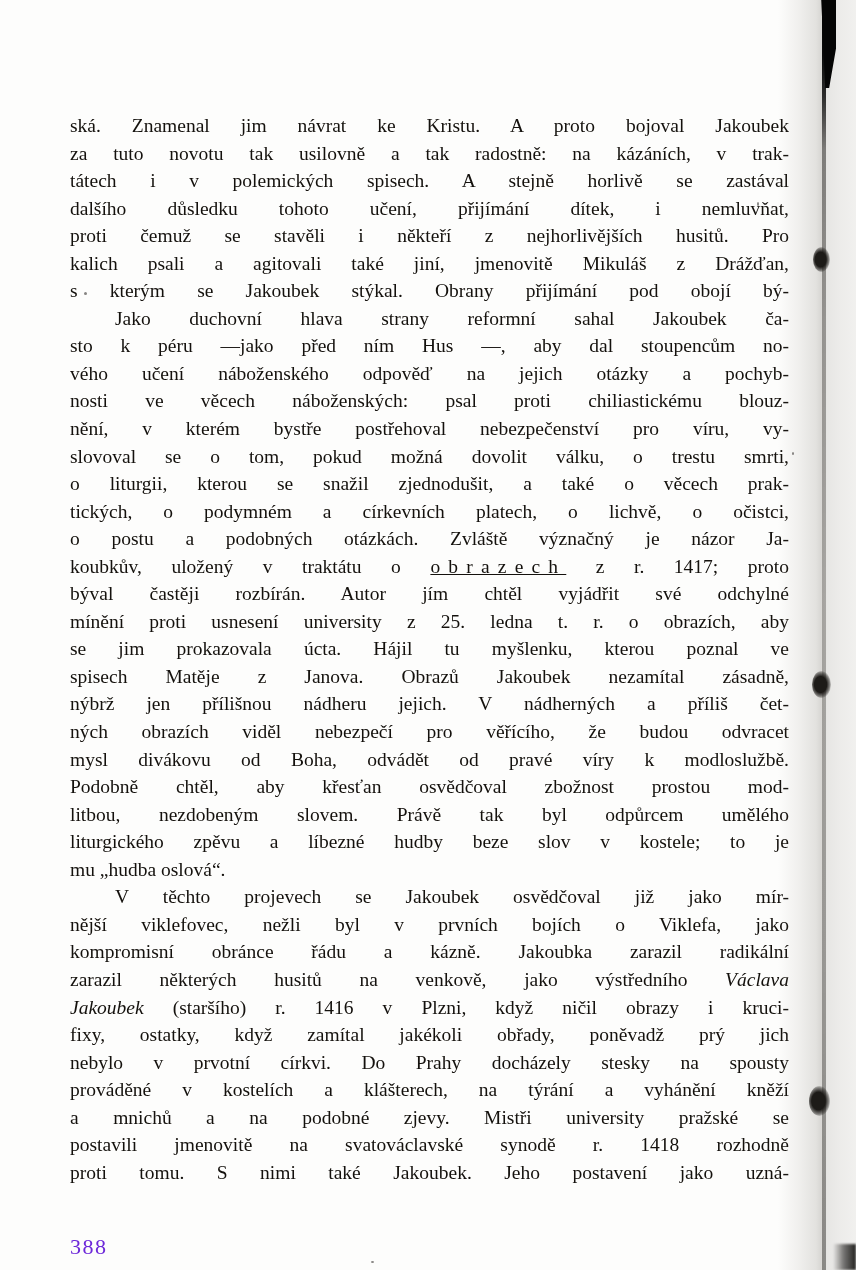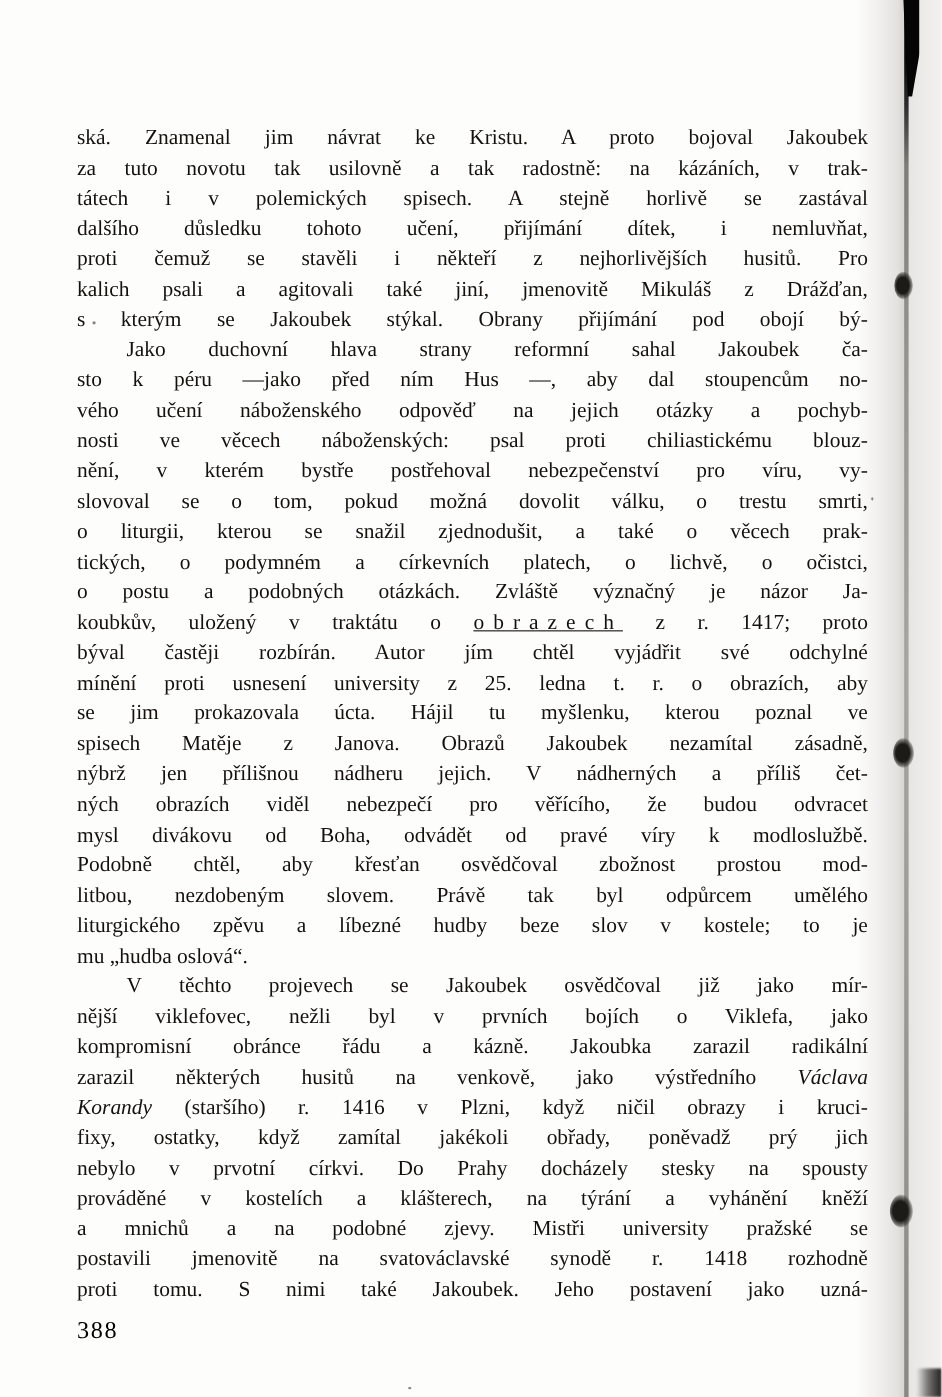--- a/index.html
+++ b/index.html
@@ -17,22 +17,22 @@
   .para{margin:0;}
   .para.indent .line:first-child{text-indent:45px;}
   .line{
     text-align:justify;text-align-last:justify;text-justify:inter-word;
   }
   .line.short{text-align-last:left;}
   .it{font-style:italic;}
   .sp{letter-spacing:0.42em;text-decoration:underline;}
   
   .pagenum{
-    position:absolute;left:70px;top:1196px;
-    font-size:22px;color:#000000;letter-spacing:1.5px;
+    position:absolute;left:70px;top:1234px;
+    font-size:22px;color:#6d28d9;letter-spacing:1.5px;
   }
   
   .edge-shade{
     position:absolute;top:0;right:0;width:78px;height:1270px;
     background:linear-gradient(to right,
       rgba(130,125,115,0) 0px,
       rgba(130,125,115,0.10) 20px,
       rgba(120,115,105,0.20) 38px,
       rgba(110,105,96,0.26) 43px,
       rgba(120,116,108,0.17) 49px,
@@ -110,21 +110,21 @@
         <div class="line"><span>Podobně chtěl, aby křesťan osvědčoval zbožnost prostou mod-</span></div>
         <div class="line"><span>litbou, nezdobeným slovem. Právě tak byl odpůrcem umělého</span></div>
         <div class="line"><span>liturgického zpěvu a líbezné hudby beze slov v kostele; to je</span></div>
         <div class="line short"><span>mu „hudba oslová“.</span></div>
       </div>
       <div class="para indent">
         <div class="line"><span>V těchto projevech se Jakoubek osvědčoval již jako mír-</span></div>
         <div class="line"><span>nější viklefovec, nežli byl v prvních bojích o Viklefa, jako</span></div>
         <div class="line"><span>kompromisní obránce řádu a kázně. Jakoubka zarazil radikální</span></div>
         <div class="line"><span>zarazil některých husitů na venkově, jako výstředního </span><span class="it">Václava</span></div>
-        <div class="line"><span class="it">Korandy</span><span> (staršího) r. 1416 v Plzni, když ničil obrazy i kruci-</span></div>
+        <div class="line"><span class="it">Jakoubek</span><span> (staršího) r. 1416 v Plzni, když ničil obrazy i kruci-</span></div>
         <div class="line"><span>fixy, ostatky, když zamítal jakékoli obřady, poněvadž prý jich</span></div>
         <div class="line"><span>nebylo v prvotní církvi. Do Prahy docházely stesky na spousty</span></div>
         <div class="line"><span>prováděné v kostelích a klášterech, na týrání a vyhánění kněží</span></div>
         <div class="line"><span>a mnichů a na podobné zjevy. Mistři university pražské se</span></div>
         <div class="line"><span>postavili jmenovitě na svatováclavské synodě r. 1418 rozhodně</span></div>
         <div class="line"><span>proti tomu. S nimi také Jakoubek. Jeho postavení jako uzná-</span></div>
       </div>
     </div>
 
   <div class="pagenum">388</div>

